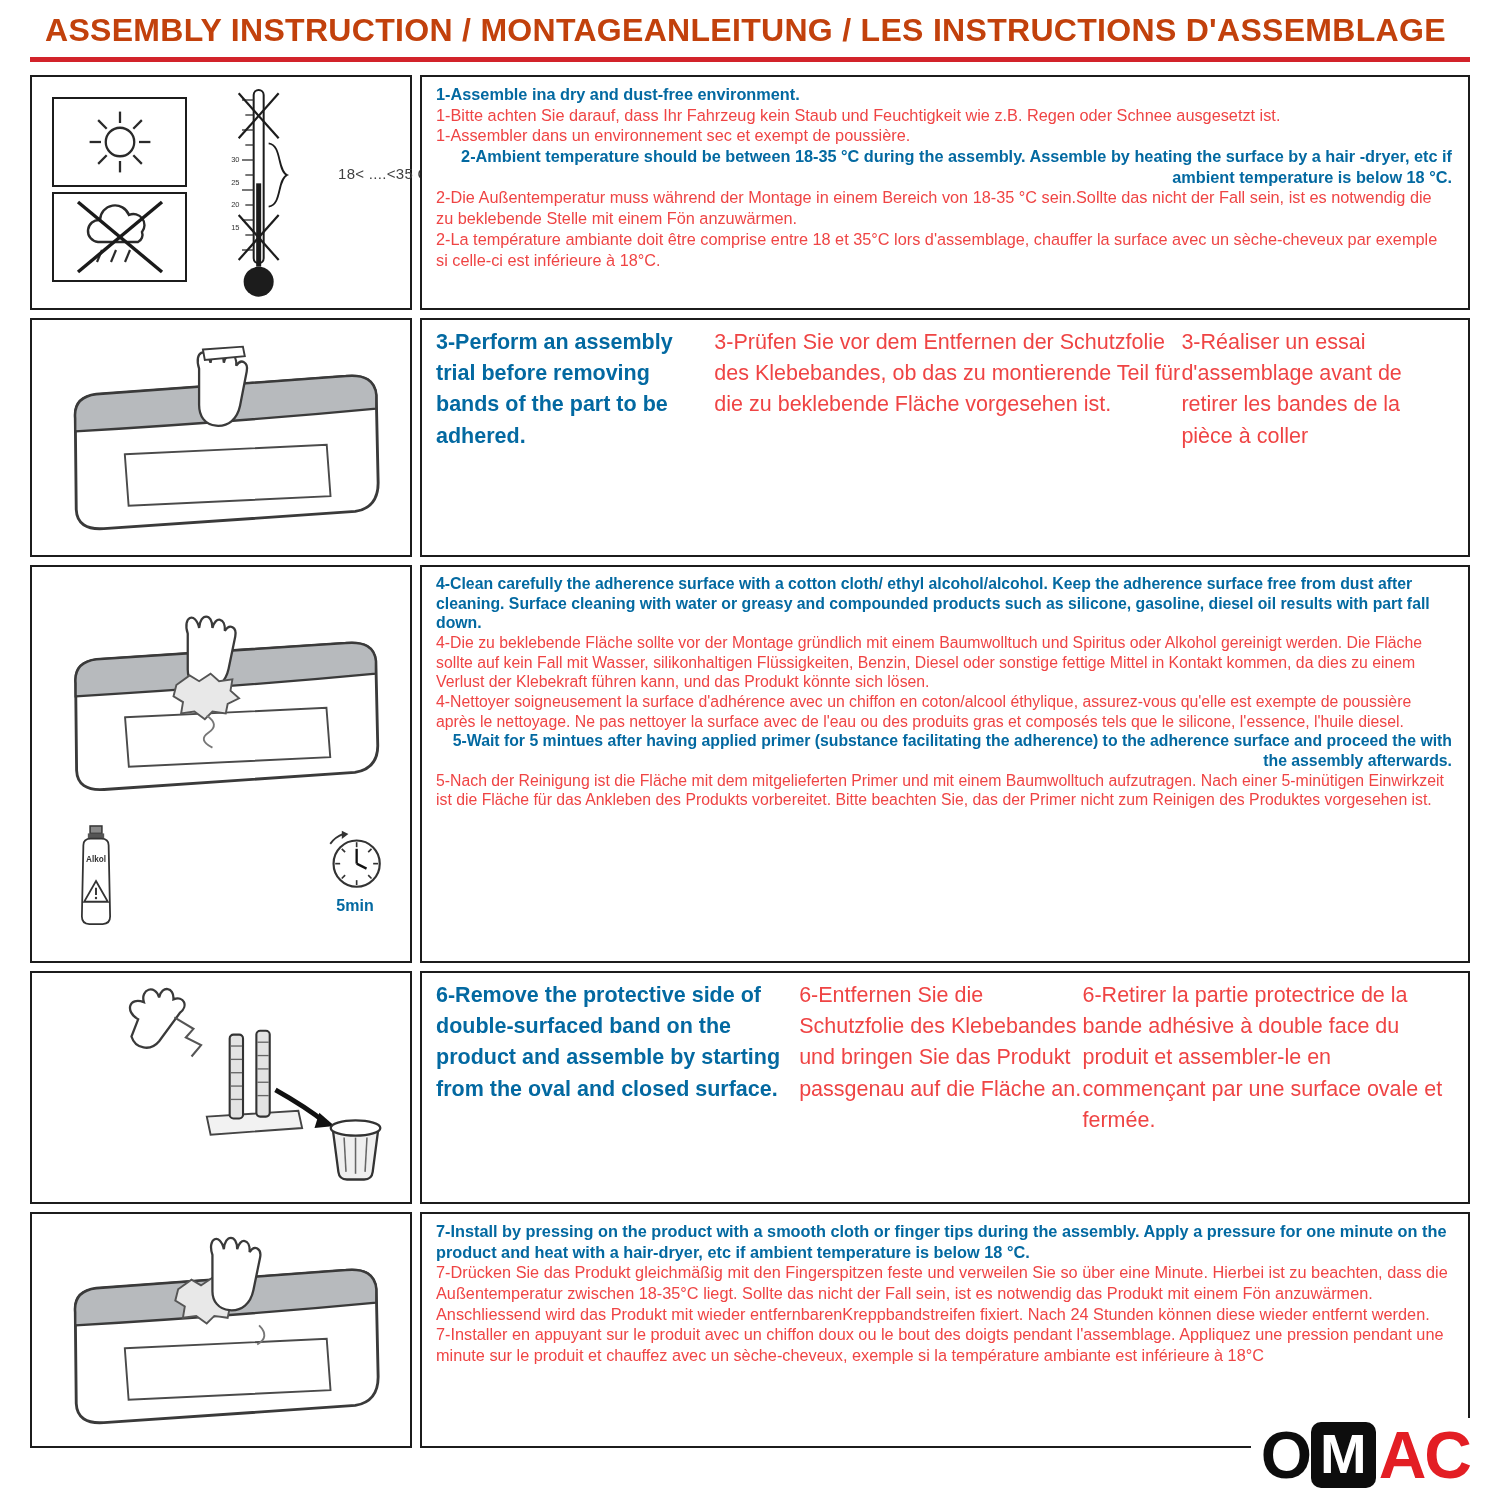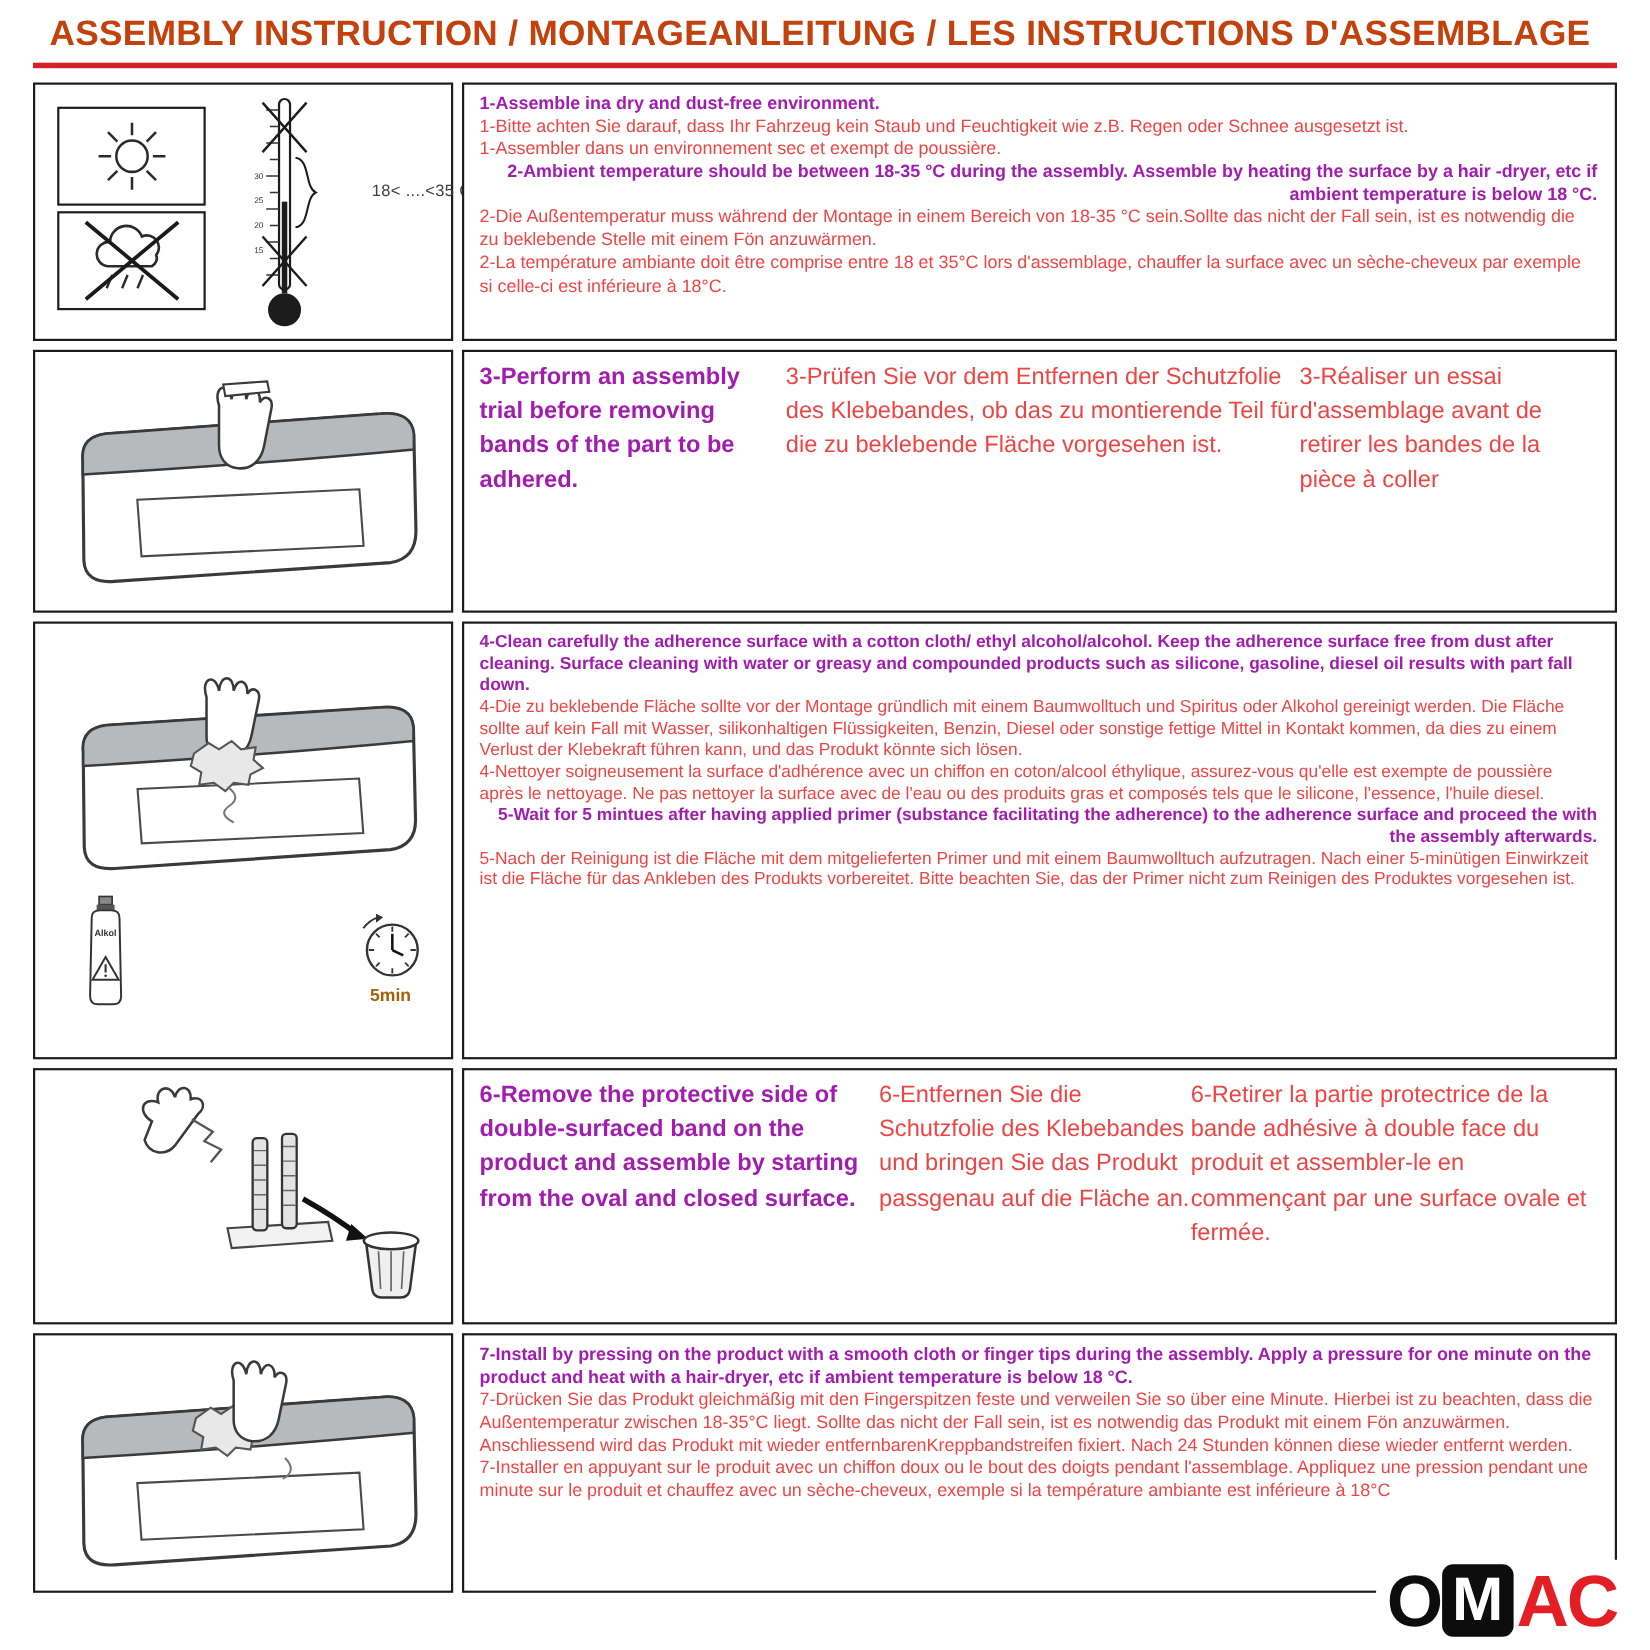--- a/index.html
+++ b/index.html
@@ -29,21 +29,21 @@
     border:2px solid #1c1c1c; background:#fff;
   }
   .textbox {
     position:absolute; left:390px; top:0; width:1050px; height:100%;
     border:2px solid #1c1c1c; background:#fff;
     padding:7px 16px 6px 14px; overflow:hidden;
   }
   .textbox.center { display:flex; flex-direction:row; justify-content:center; }
 
   .textbox p { margin:0; }
-  .b { font-weight:700; color:#a21caf; }
+  .b { font-weight:700; color:#0369a1; }
   .n { color:#ef4444; }
   .gap { margin-top:14px;text-align:right; }
 
   .tx-a p { font-size:16.3px; line-height:1.27; }   
   .tx-b p { font-size:15.8px; line-height:1.245; }  
   .tx-c p { font-size:21.5px; line-height:1.45; max-width:920px; }  
   .tx-d p { font-size:21.5px; line-height:1.45; max-width:960px; }  
 
   
   .minibox {
@@ -53,23 +53,23 @@
   .minibox.sun  { top:20px; }
   .minibox.rain { top:115px; }
   .thermo { position:absolute; left:185px; top:6px; }
   .temp-label {
     position:absolute; left:262px; top:88px;
     font-size:15px; color:#404040; white-space:nowrap; letter-spacing:0.3px;margin-left:44px;
   }
   .tick-num { font-size:9px; fill:#333; font-family:"Liberation Sans", sans-serif; }
 
   
-  .bottle { position:absolute; left:38px;  top:245px; }
+  .bottle { position:absolute; left:38px;  top:256px; }
   .clock  { position:absolute; left:288px; top:262px; text-align:center; width:70px; }
-  .clock-label { font-size:16px; font-weight:700; color:#a16207; margin-top:2px; }
+  .clock-label { font-size:16px; font-weight:700; color:#0369a1; margin-top:2px; }
   .bottle-text { font-size:11px; fill:#333; font-weight:bold; font-family:"Liberation Sans", sans-serif; }
 
   .illu { position:absolute; left:12px; top:20px; }
   .r3 .illu { top:42px; }
   .r4 .illu { top:12px; left:14px; }
 
   
   .logo {
     position:absolute; top:1418px; right:30px; height:74px;
     display:flex; align-items:center; background:#fff; padding-left:10px;

